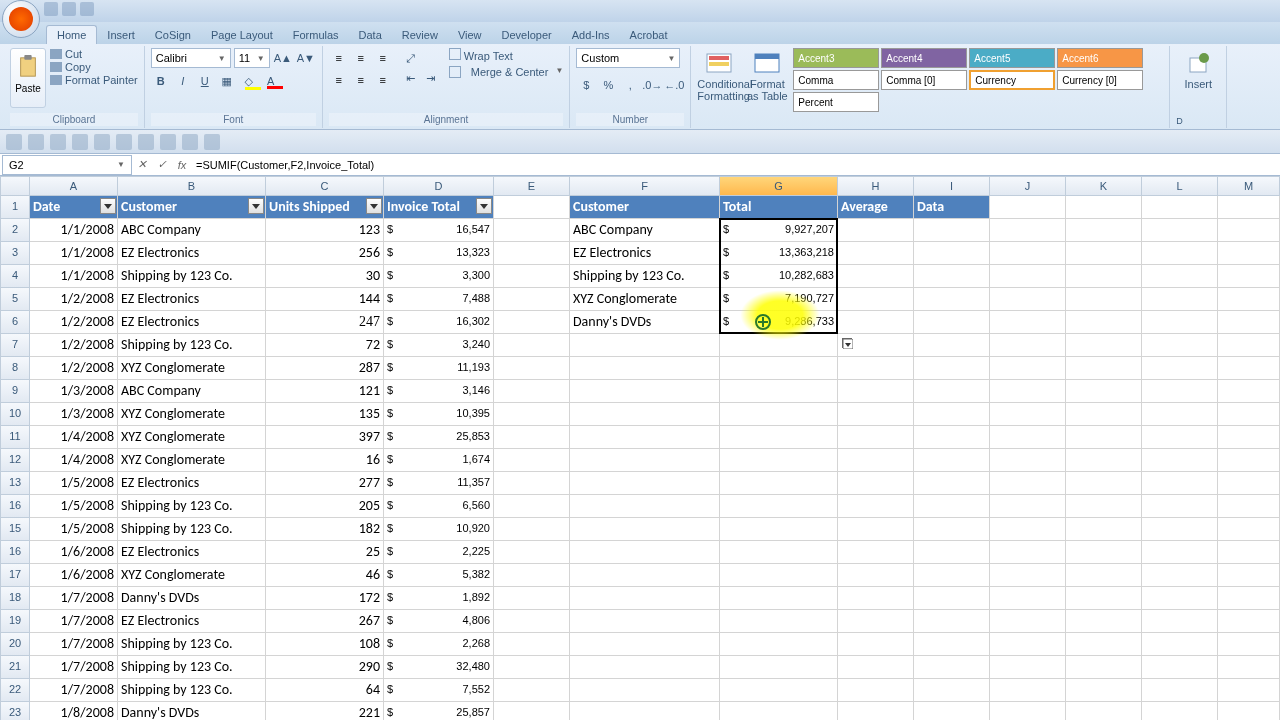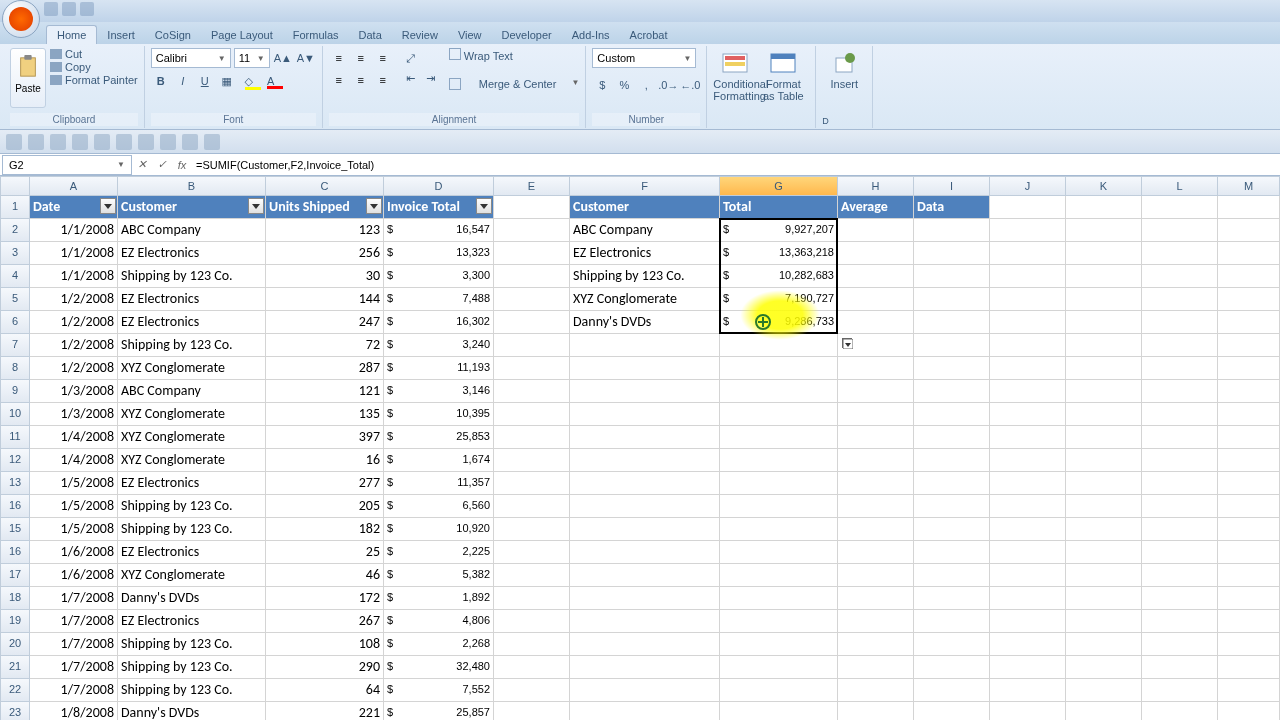--- a/index.html
+++ b/index.html
@@ -28,21 +28,21 @@
 .btn-row{display:flex;gap:2px;margin-top:3px;}
 .tbtn{width:20px;height:20px;border:1px solid transparent;display:flex;align-items:center;justify-content:center;color:#3a5a7a;font-size:11px;}
 .bold{font-weight:bold;}
 .italic{font-style:italic;}
 .underline{text-decoration:underline;}
 .color-strip{width:16px;height:3px;background:#ff0000;}
 .color-strip.y{background:#ffff00;}
 .align-grid{display:grid;grid-template-columns:repeat(3,20px);gap:2px;}
 .abtn{width:20px;height:20px;display:flex;align-items:center;justify-content:center;}
 .check{width:12px;height:12px;border:1px solid #8ba5c2;display:inline-block;margin-right:3px;}
-.merge-row{display:flex;align-items:flex-start;gap:15px;margin-top:16px;color:#3a5a7a;font-size:10px;}
+.merge-row{display:flex;align-items:flex-start;gap:7px;margin-top:4px;color:#3a5a7a;font-size:10px;}
 .num-select{width:104px;height:20px;border:1px solid #a5bad3;background:#fff;padding:0 4px;display:flex;align-items:center;justify-content:space-between;margin-bottom:4px;}
 .big-btn{width:44px;height:60px;text-align:center;font-size:9px;color:#3a5a7a;padding-top:2px;}
 .big-btn svg{width:28px;height:28px;display:block;margin:0 auto;}
 .styles-body{display:flex;gap:2px;flex-wrap:wrap;width:370px;}
 .style-cell{width:86px;height:20px;border:1px solid #999;display:flex;align-items:center;padding:0 4px;font-size:10px;}
 .sc1{background:#9bbb59;color:#fff;}
 .sc2{background:#8064a2;color:#fff;}
 .sc3{background:#4bacc6;color:#fff;}
 .sc4{background:#f79646;color:#fff;}
 .sc5{background:#fff;color:#000;}
@@ -210,20 +210,31 @@
       <div>Conditional Formatting</div>
     </div>
     <div class="big-btn">
       <svg viewBox="0 0 28 28">
           <rect x="2" y="4" width="24" height="18" fill="#fff" stroke="#4f81bd"></rect>
           <rect x="2" y="4" width="24" height="5" fill="#4f81bd"></rect>
         </svg>
       <div>Format as Table</div>
     </div>
     <div style="display:flex;flex-direction:column;">
+      <div class="styles-body" id="style-gallery">
+          <div class="style-cell sc1">Accent3</div>
+          <div class="style-cell sc2">Accent4</div>
+          <div class="style-cell sc3">Accent5</div>
+          <div class="style-cell sc4">Accent6</div>
+          <div class="style-cell sc5">Comma</div>
+          <div class="style-cell sc5">Comma [0]</div>
+          <div class="style-cell sc6" style="border: 2px solid rgb(240, 160, 48);">Currency</div>
+          <div class="style-cell sc5">Currency [0]</div>
+          <div class="style-cell sc5">Percent</div>
+        </div>
     </div>
   </div>
 
   <div class="rgroup">
     <div class="big-btn">
       <svg viewBox="0 0 28 28">
           <rect x="6" y="8" width="16" height="14" fill="#fff" stroke="#8ba5c2"></rect>
           <circle cx="20" cy="8" r="5" fill="#6a9a4a"></circle>
         </svg>
       <div>Insert</div>
@@ -375,21 +386,21 @@
         <div class="cell " style="width: 76px;"></div>
         <div class="cell " style="width: 76px;"></div>
         <div class="cell " style="width: 76px;"></div>
         <div class="cell " style="width: 76px;"></div>
         <div class="cell " style="width: 62px;"></div>
       </div>
       <div class="row">
         <div class="rh">6</div>
         <div class="cell num" style="width: 88px;">1/2/2008</div>
         <div class="cell " style="width: 148px;">EZ Electronics</div>
-        <div class="cell num" style="width: 118px;">247</div>
+        <div class="cell num" style="width: 118px; font-family: Liberation Serif, serif;">247</div>
         <div class="cell curr" style="width: 110px;">
           <span>$</span>
           <span>16,302</span>
         </div>
         <div class="cell " style="width: 76px;"></div>
         <div class="cell " style="width: 150px;">Danny's DVDs</div>
         <div class="cell curr" style="width: 118px;">
           <span>$</span>
           <span>9,286,733</span>
         </div>

